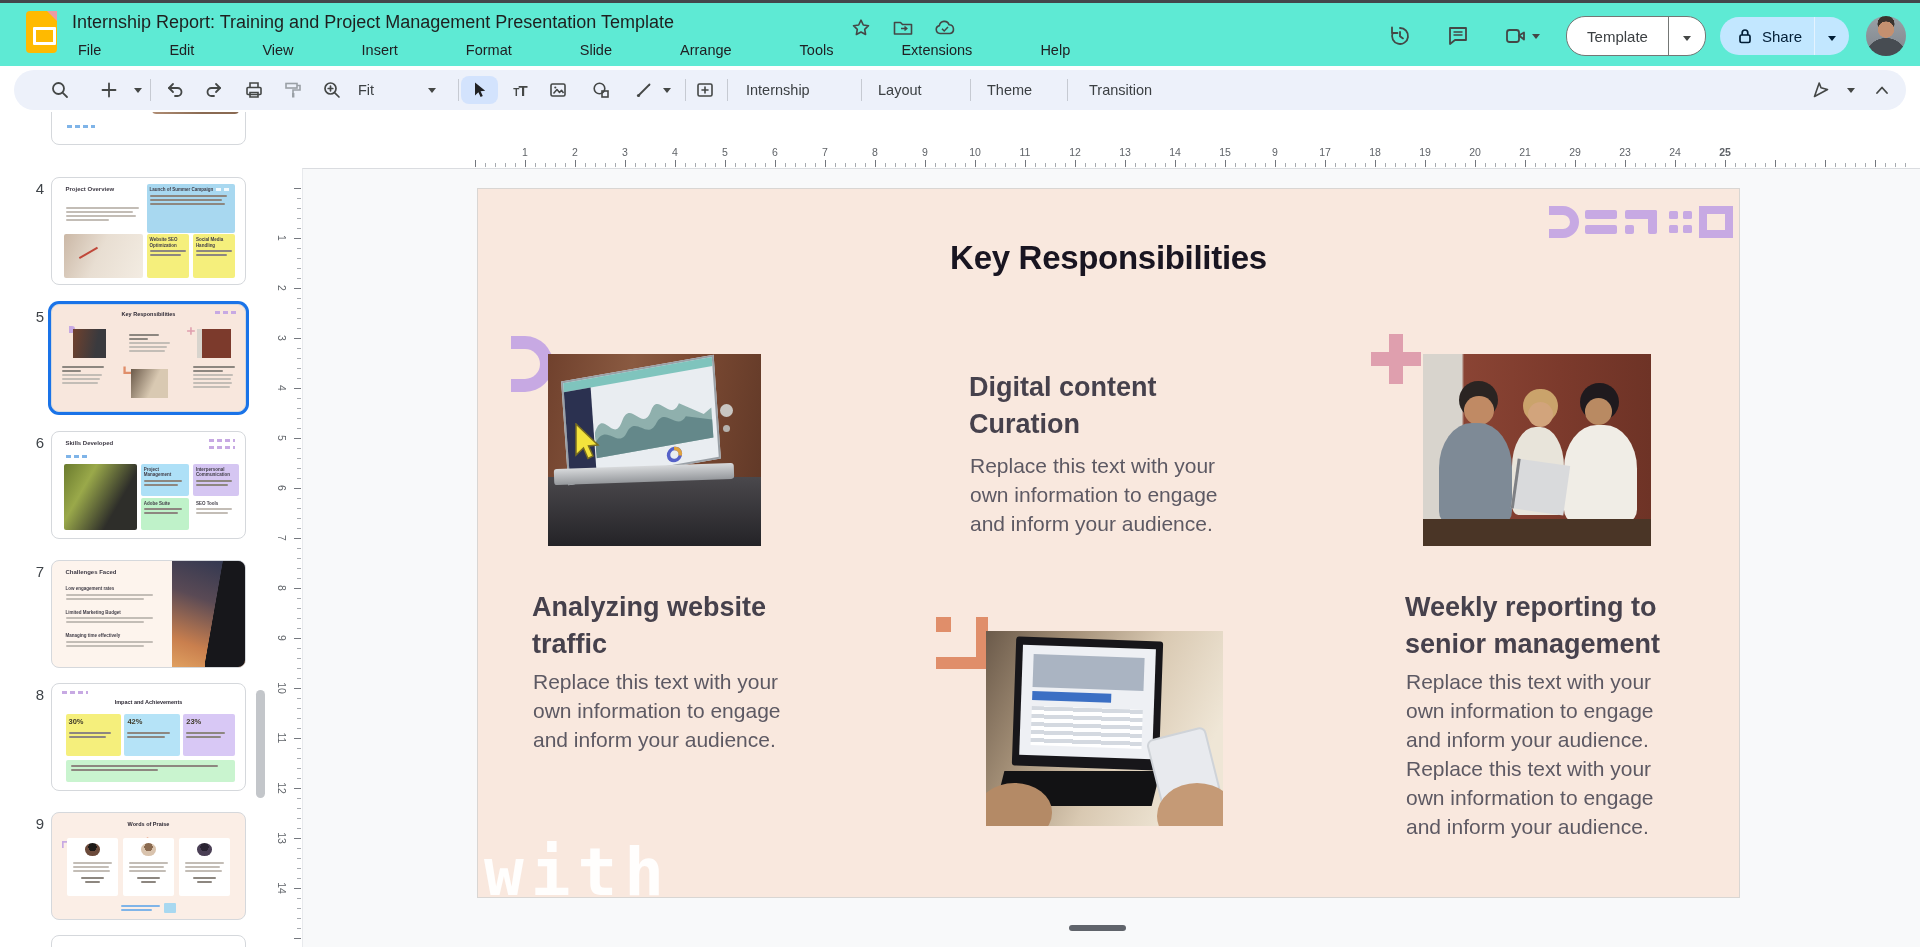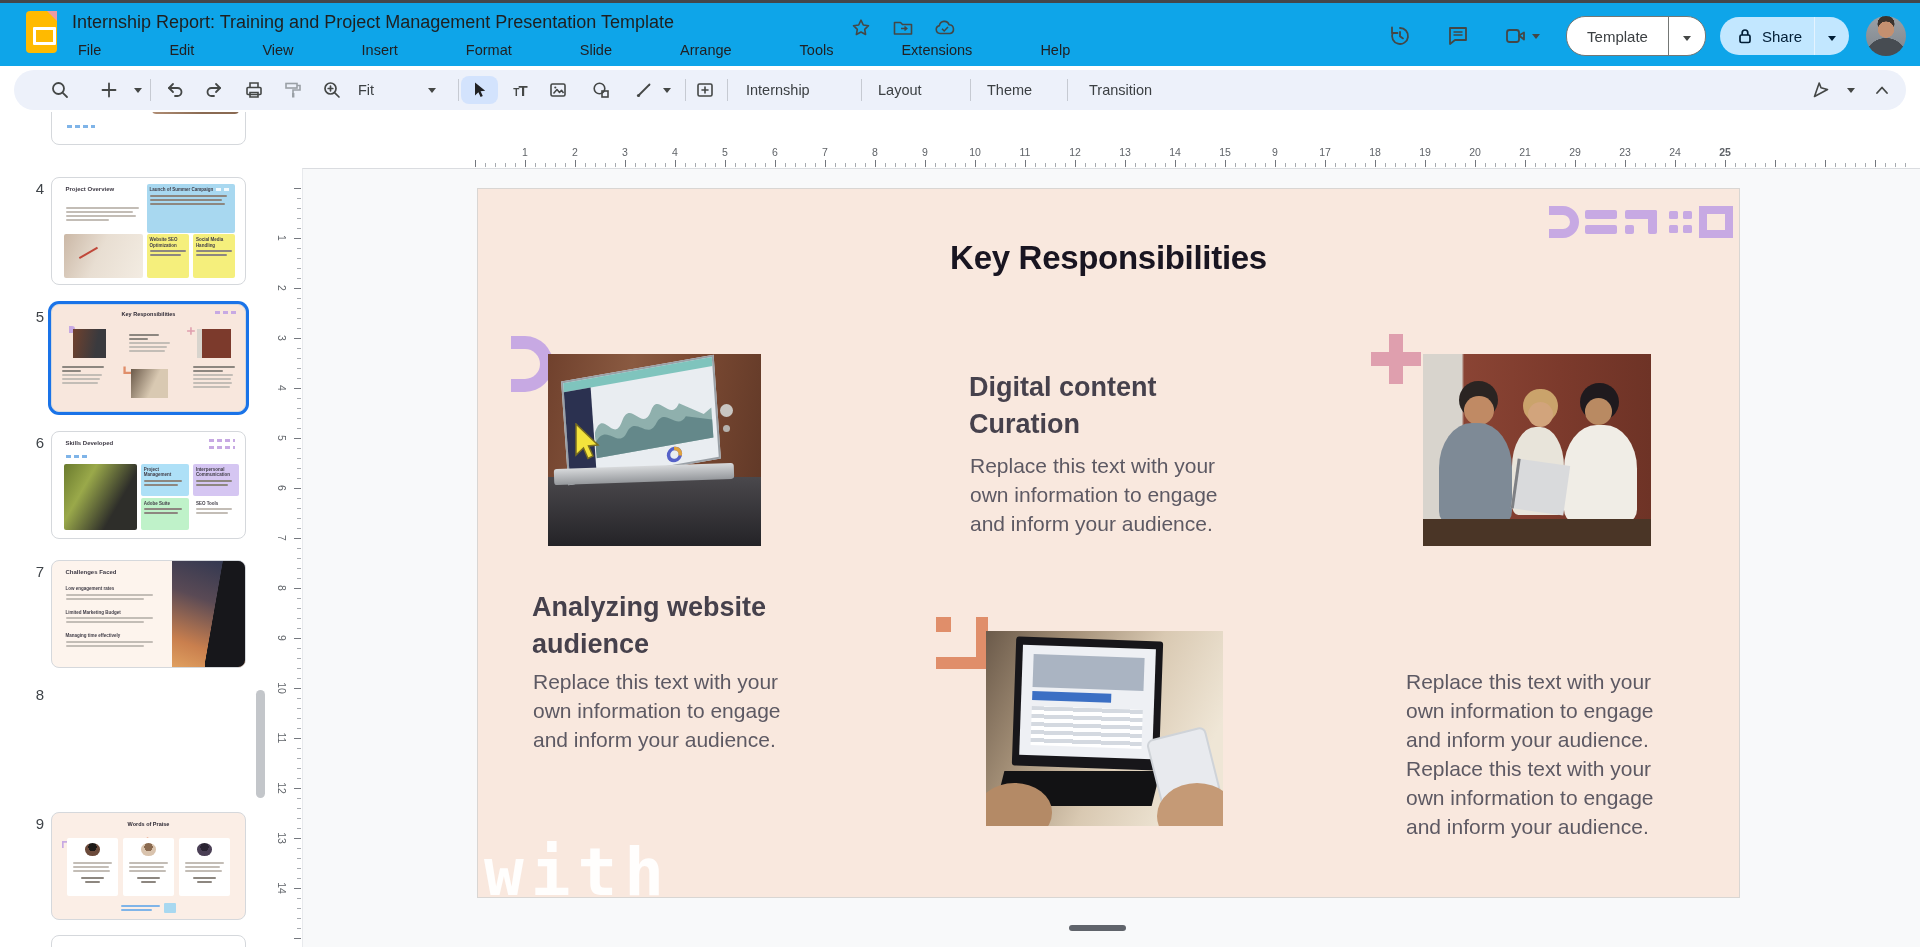--- a/index.html
+++ b/index.html
@@ -1,21 +1,21 @@
 <!DOCTYPE html>
 <html><head>
 <meta charset="utf-8">
 <style>
   html,body{margin:0;padding:0;}
   body{width:1920px;height:947px;overflow:hidden;background:#ffffff;font-family:"Liberation Sans",sans-serif;position:relative;}
   .abs{position:absolute;}
   
   #win-edge{left:0;top:0;width:1920px;height:3px;background:#43464b;}
   
-  #topbar{left:0;top:3px;width:1920px;height:63px;background:#0ea5e9;}
+  #topbar{left:0;top:3px;width:1920px;height:63px;background:#5eead4;}
   #slides-logo{left:26px;top:8px;width:31px;height:42px;background:#ffba00;border-radius:4px;}
   #slides-logo .fold{position:absolute;right:0;top:0;width:0;height:0;border-top:10px solid #eb9ba5;border-left:10px solid transparent;}
   #slides-logo .scr{position:absolute;left:7px;top:16px;width:17px;height:12px;border:3px solid #fff;border-radius:1px;}
   #doc-title{left:72px;top:9px;font-size:18px;color:#1f1f1f;white-space:nowrap;}
   #title-icons{left:850px;top:14px;display:flex;gap:20px;align-items:center;}
   .tbi{width:22px;height:22px;display:flex;align-items:center;justify-content:center;}
   #menubar{left:66px;top:36px;display:flex;gap:44px;}
   .menu-item{font-size:14.5px;color:#202124;padding:3px 12px;border-radius:10px;cursor:default;}
   #topbar-right{right:14px;top:11px;display:flex;align-items:center;height:44px;}
   .top-icon{width:24px;height:24px;margin:0 17px;}
@@ -439,20 +439,43 @@
       <div class="mini-box-title">Managing time effectively</div>
       <div class="tline" style="width:95%;"></div>
         <div class="tline" style="width:85%;"></div>
     </div>
     <div class="abs" style="left:62%;top:0;width:38%;height:100%;background:linear-gradient(200deg,#2c3550 0%,#5a4a55 40%,#c97f4e 78%,#e0a060 100%);">
       <div class="abs" style="right:0;top:0;width:55%;height:100%;background:linear-gradient(100deg,transparent 30%,#17171b 31%);"></div>
     </div>
   </div>
 
   <div class="slide-num" style="top:574px;">8</div>
+  <div class="thumb" style="top:571px;">
+    <div class="mini-logo abs" style="left:5%;top:7%;width:26px;"></div>
+    <div class="abs" style="left:0;top:14%;width:100%;text-align:center;font-size:5.5px;font-weight:700;color:#2c2833;">Impact and Achievements</div>
+    <div class="abs" style="left:7%;top:28%;width:29%;height:40%;background:#f5ef7c;border-radius:2px;padding:3px;box-sizing:border-box;">
+      <div class="mini-stat">30%</div>
+      <div class="tline dark" style="width:85%;margin-top:6px;"></div>
+        <div class="tline dark" style="width:75%;"></div>
+    </div>
+    <div class="abs" style="left:37.5%;top:28%;width:29%;height:40%;background:#b5e3f7;border-radius:2px;padding:3px;box-sizing:border-box;">
+      <div class="mini-stat">42%</div>
+      <div class="tline dark" style="width:85%;margin-top:6px;"></div>
+        <div class="tline dark" style="width:75%;"></div>
+    </div>
+    <div class="abs" style="left:68%;top:28%;width:27%;height:40%;background:#d8c8f5;border-radius:2px;padding:3px;box-sizing:border-box;">
+      <div class="mini-stat">23%</div>
+      <div class="tline dark" style="width:85%;margin-top:6px;"></div>
+        <div class="tline dark" style="width:75%;"></div>
+    </div>
+    <div class="abs" style="left:7%;top:72%;width:88%;height:20%;background:#c9f4cf;border-radius:2px;padding:3px 5px;box-sizing:border-box;">
+      <div class="tline dark" style="width:92%;"></div>
+        <div class="tline dark" style="width:55%;"></div>
+    </div>
+  </div>
 
   <div class="slide-num" style="top:703px;">9</div>
   <div class="thumb" style="top:700px;background:#fbeee6;">
     <div class="abs" style="left:0;top:8%;width:100%;text-align:center;font-size:5.5px;font-weight:700;color:#2c2833;">Words of Praise</div>
     <div class="abs" style="left:5%;top:26%;width:3.5%;height:7%;background:#c7a9e3;clip-path:polygon(0 0,100% 0,100% 30%,30% 30%,30% 100%,0 100%);"></div>
     <div class="abs" style="left:47.5%;top:23%;width:4%;height:8%;background:#e08e6a;clip-path:polygon(40% 0,60% 0,60% 40%,100% 40%,100% 60%,60% 60%,60% 100%,40% 100%,40% 60%,0 60%,0 40%,40% 40%);"></div>
     <div class="abs" style="left:77%;top:26%;width:3.5%;height:6.5%;border:1px solid #8fd6a0;border-radius:50%;"></div>
     <div class="abs" style="left:8%;top:24%;width:26%;height:54%;background:#fff;border-radius:2px;">
       <div class="abs" style="left:35%;top:8%;width:30%;height:22%;border-radius:50%;background:radial-gradient(circle at 50% 30%,#1d1a18 35%,#6b4a3a 36%);"></div>
       <div class="abs" style="left:12%;top:38%;width:76%;">
@@ -832,24 +855,25 @@
     <div class="hair" style="left:44%;top:18%;width:15%;height:18%;background:#caa36b;"></div>
     <div class="face" style="left:46%;top:25%;width:11%;height:13%;background:#d2a47c;"></div>
     <div class="p" style="left:39%;top:38%;width:23%;height:46%;background:#e8e4da;"></div>
     <div class="hair" style="left:69%;top:15%;width:17%;height:20%;background:#1f1a1e;"></div>
     <div class="face" style="left:71%;top:23%;width:12%;height:14%;background:#b98a62;"></div>
     <div class="p" style="left:62%;top:37%;width:32%;height:50%;background:#f0ede6;"></div>
     <div class="laptop3"></div>
     <div class="table"></div>
   </div>
 
-  <div class="abs col-heading" id="h1">Analyzing website audience</div>
+  <div class="abs col-heading" id="h1">Analyzing website traffic</div>
   <div class="abs col-body" id="b1">Replace this text with your own information to engage and inform your audience.</div>
   <div class="abs col-heading" id="h2">Digital content Curation</div>
   <div class="abs col-body" id="b2">Replace this text with your own information to engage and inform your audience.</div>
+  <div class="abs col-heading" id="h3">Weekly reporting to senior management</div>
   <div class="abs col-body" id="b3">Replace this text with your own information to engage and inform your audience. Replace this text with your own information to engage and inform your audience.</div>
 </div>
 
 <div class="abs" id="notes-handle"></div>
 
 <div class="abs" id="cursor">
   <svg width="26" height="38" viewBox="0 0 26 38">
       <polygon points="2,1 2,32 9.5,25 14,35.5 19,33 14.5,23 24,22" fill="#f3e33c" stroke="#7a6e20" stroke-width="1.5"></polygon>
     </svg>
 </div>

